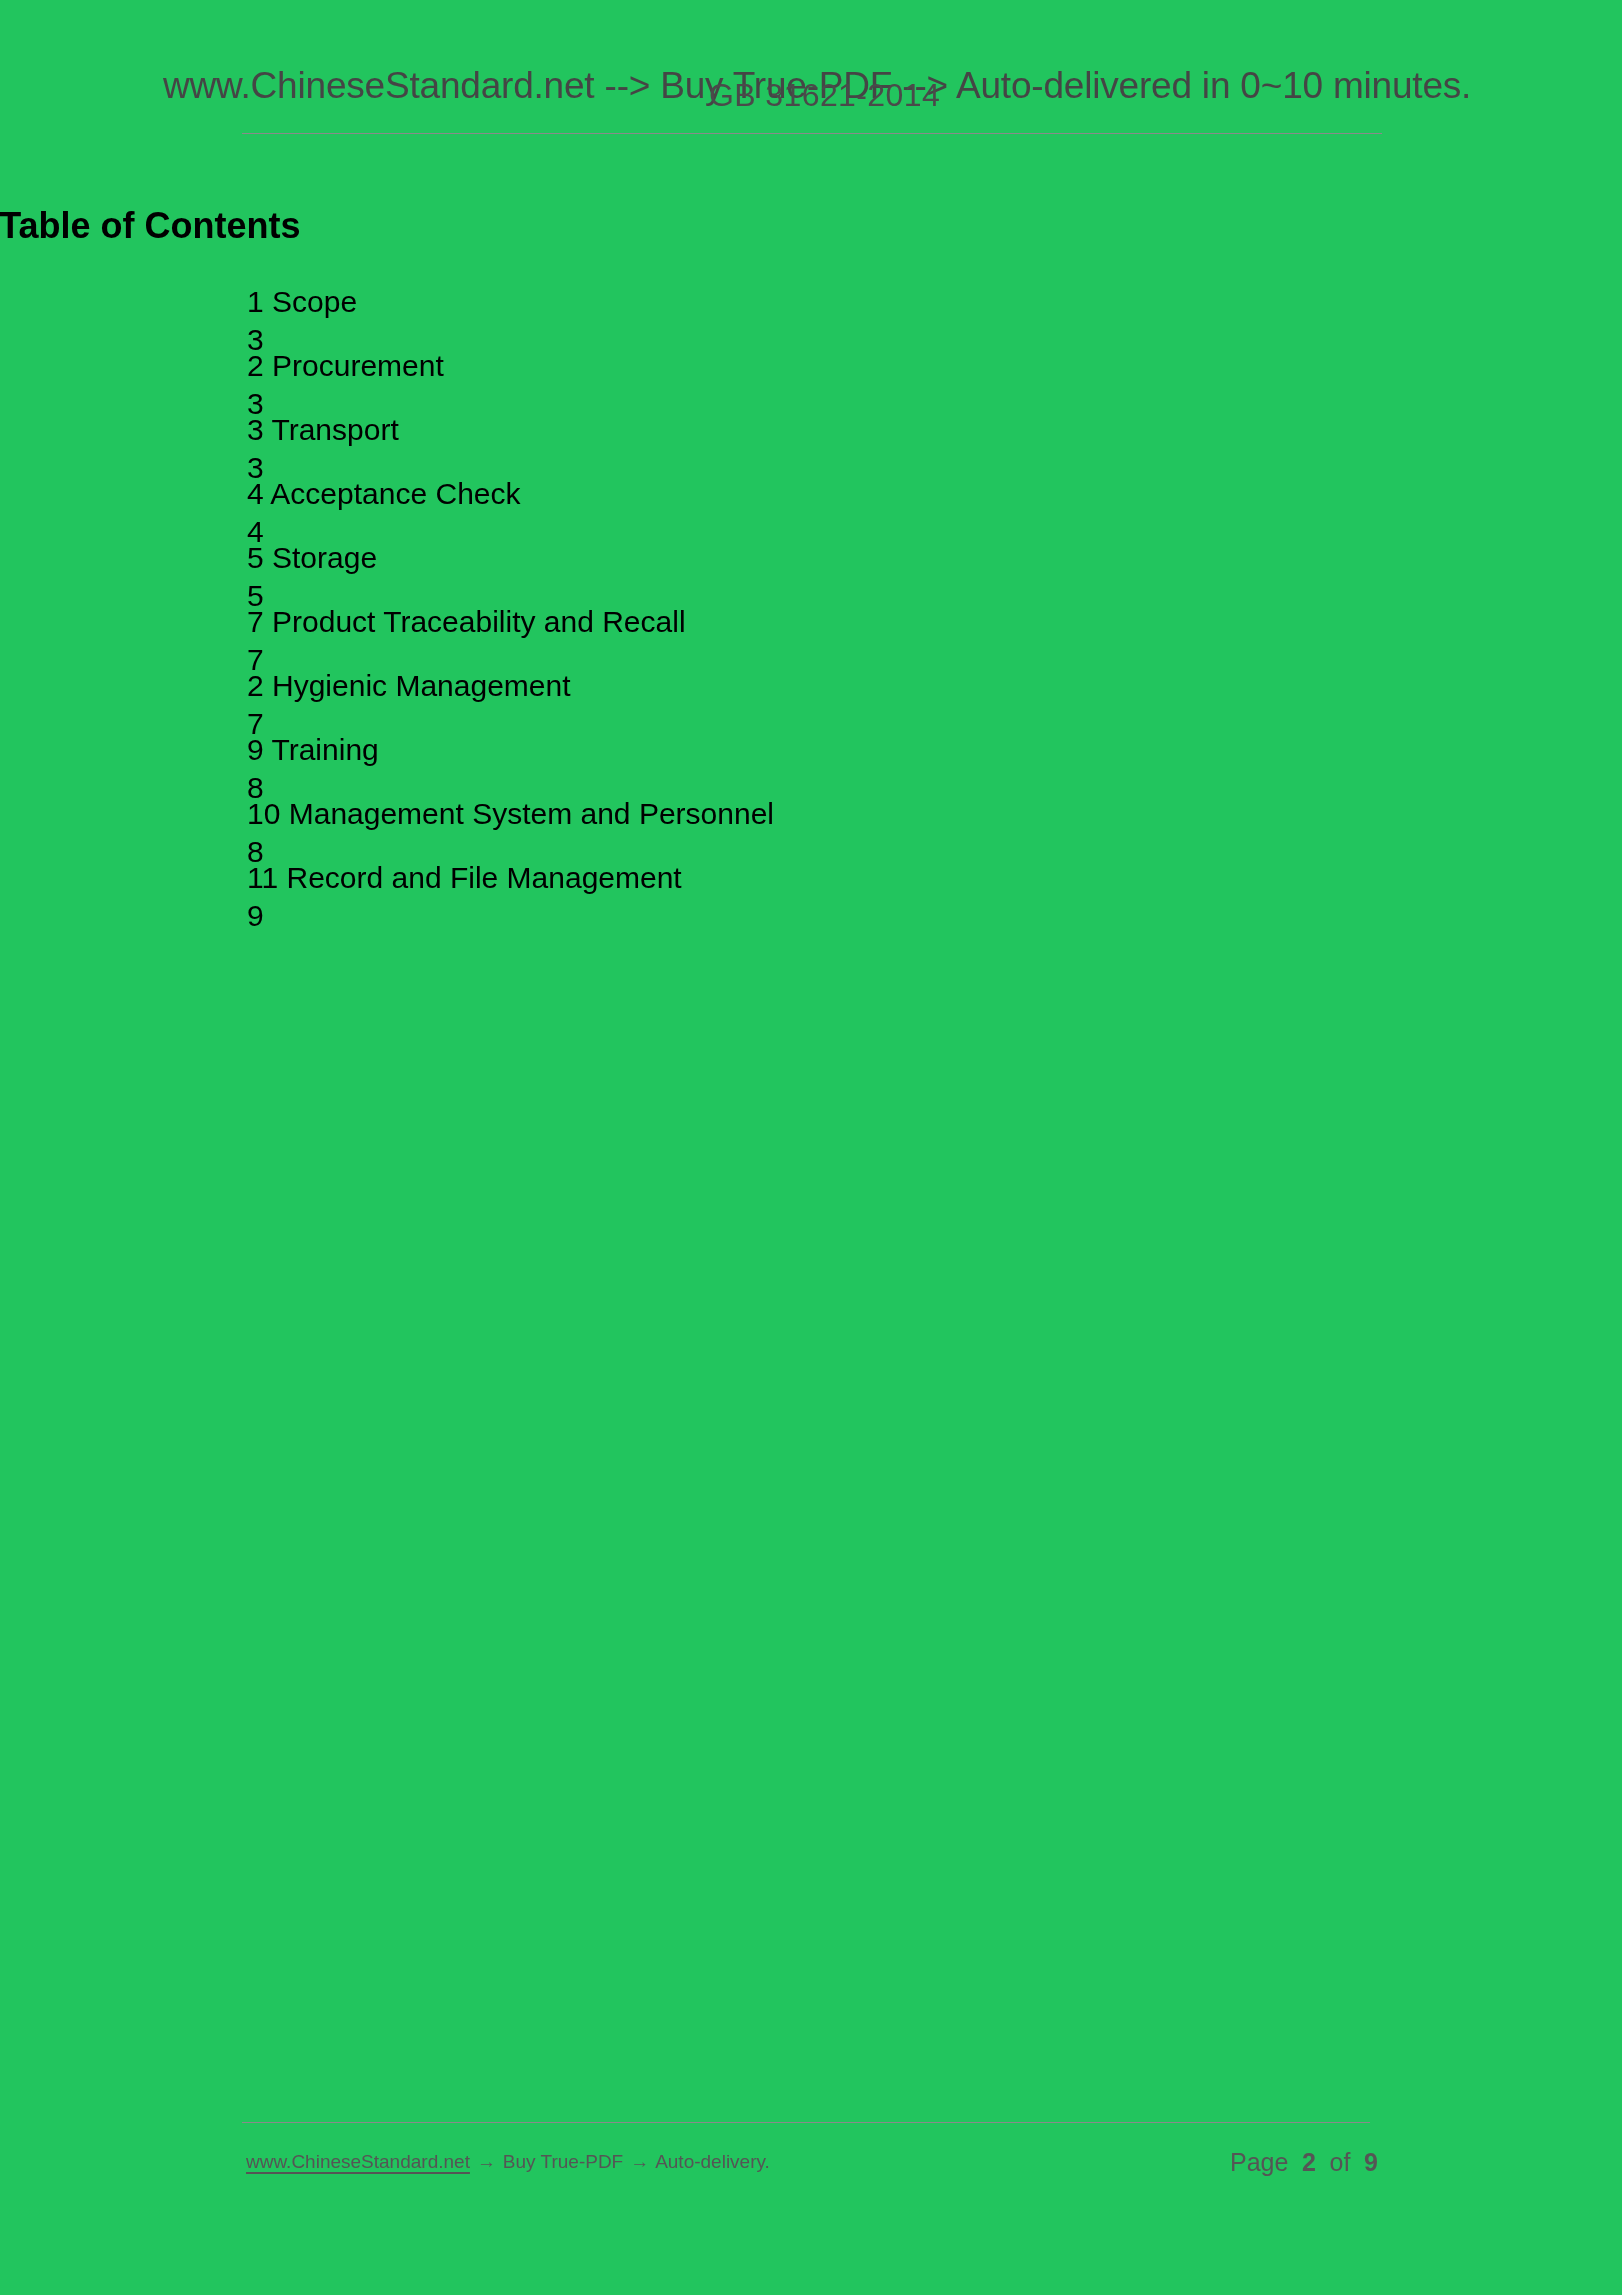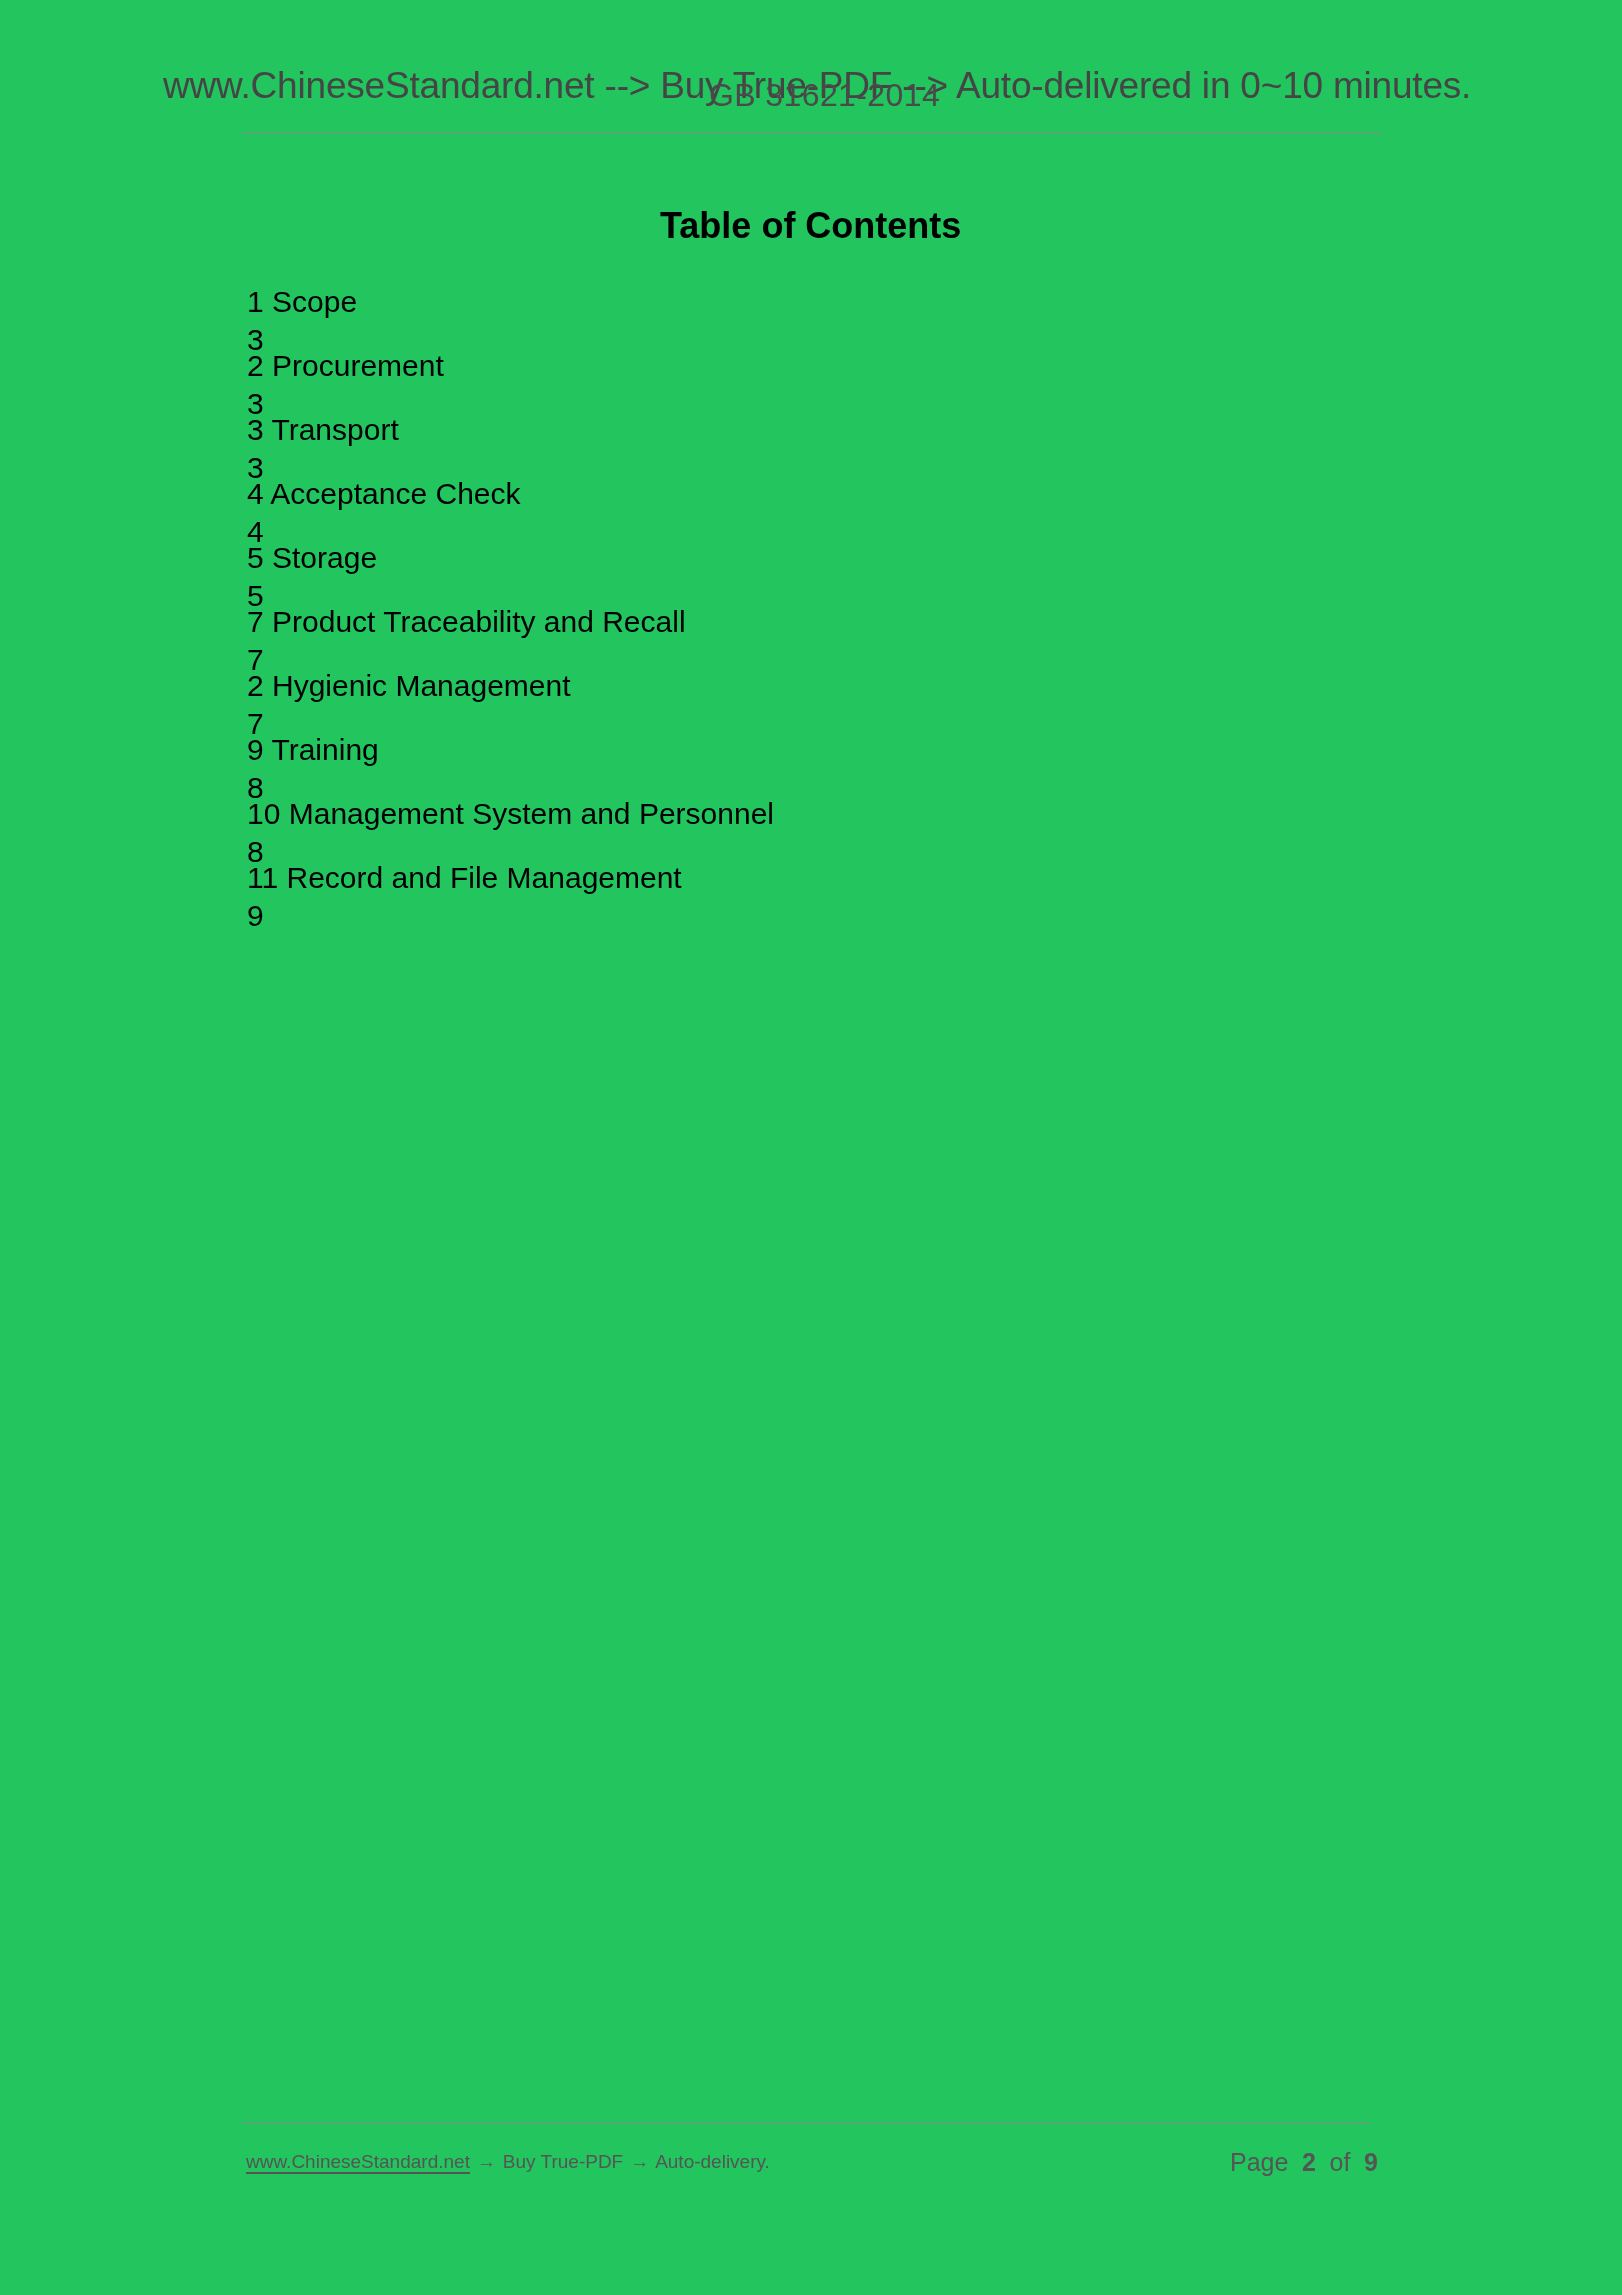--- a/index.html
+++ b/index.html
@@ -50,21 +50,21 @@
       width: 1140px;
       height: 0;
       border-top: 1.7px solid #8a8a8a;
     }
     
     .toc-title {
       position: absolute;
       left: 0;
       width: 1623px;
       top: 204px;
-      text-align: center;
+      text-align: left;
       font-size: 36px;
       line-height: 43px;
       font-weight: bold;
       color: #000;
       padding-left: 0;
     }
     .toc-title span {
       display: inline-block;
       margin-left: 0;
       position: relative;

